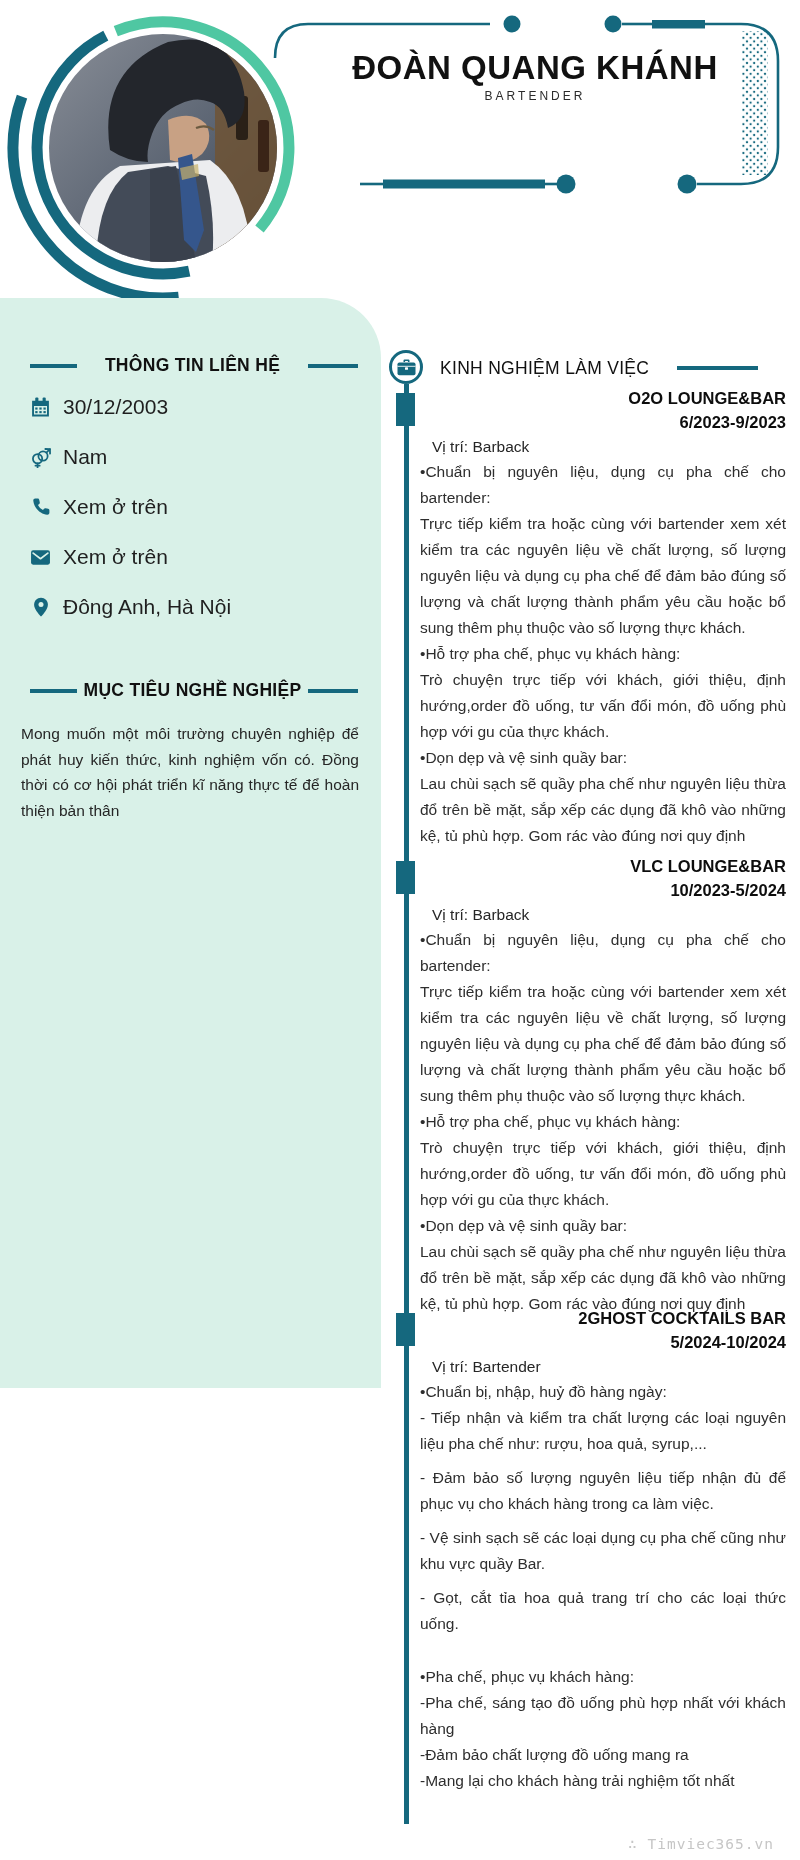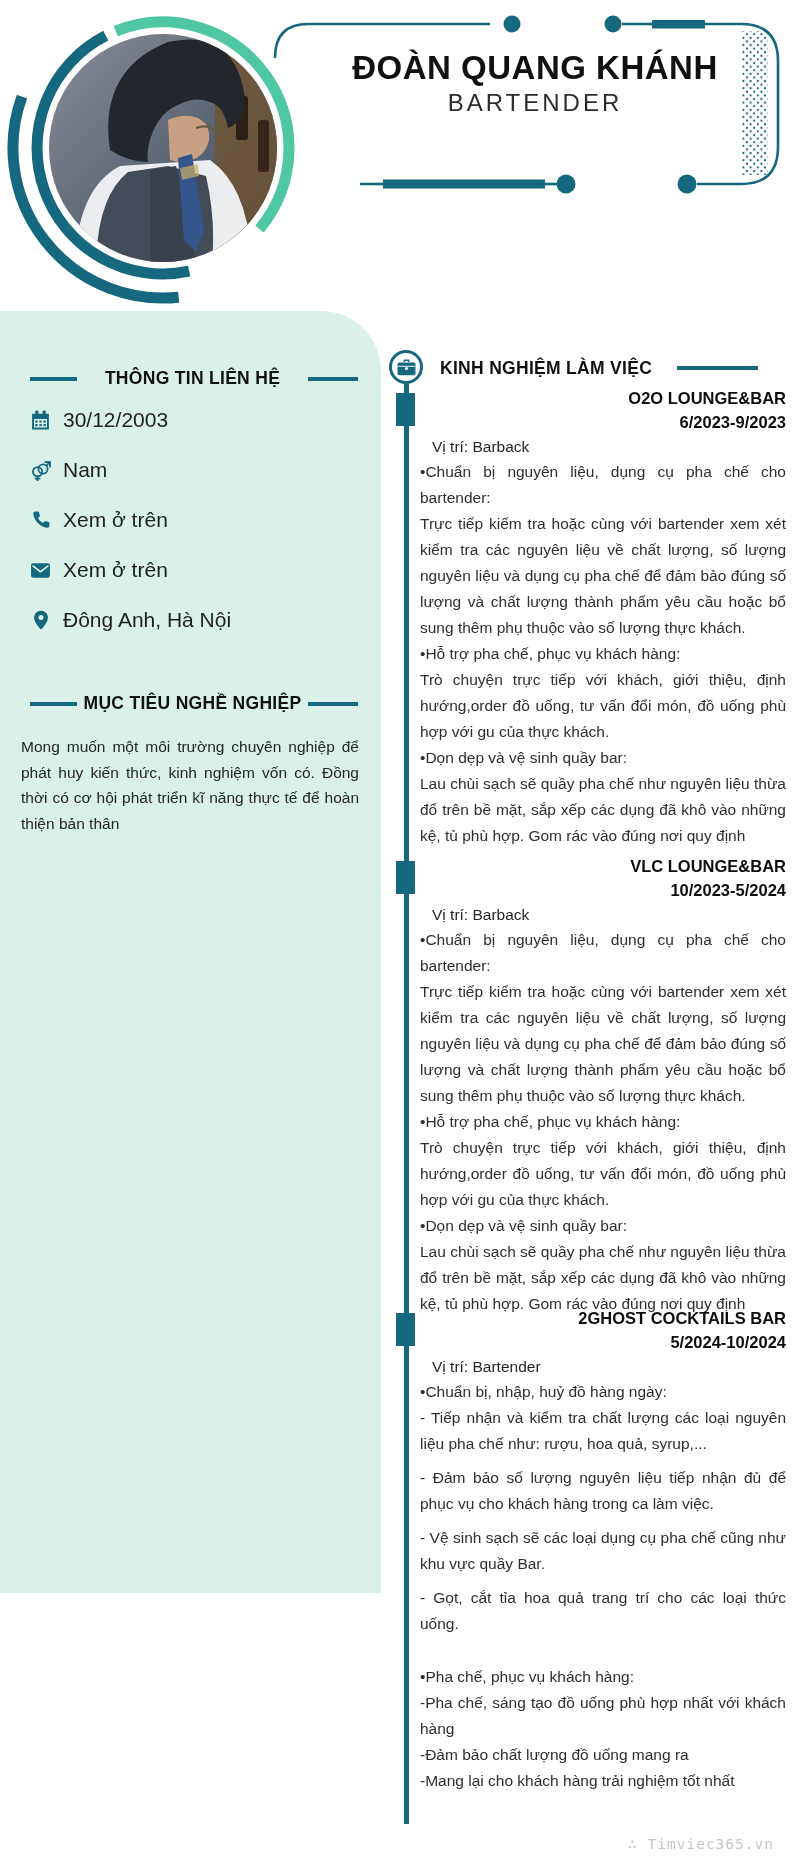--- a/index.html
+++ b/index.html
@@ -14,24 +14,24 @@
   html,body{background:#ffffff;}
   .page{
     position:relative;width:800px;height:1860px;background:#fff;
     font-family:"Liberation Sans","DejaVu Sans",sans-serif;color:var(--body);
     overflow:hidden;margin:0 auto;
   }
   
   .header-art{position:absolute;left:0;top:0;width:800px;height:312px;}
   .name-block{position:absolute;left:300px;top:50px;width:470px;text-align:center;}
   .name-block h1{font-size:33px;font-weight:700;color:var(--ink);letter-spacing:.5px;line-height:1.1;}
-  .name-block .job{margin-top:3px;font-size:24px;letter-spacing:3px;color:#2b2b2b;font-weight:400;}
+  .name-block .job{margin-top:3px;font-size:12px;letter-spacing:3px;color:#2b2b2b;font-weight:400;}
   
   .sidebar{
-    position:absolute;left:0;top:311px;width:381px;height:1282px;
+    position:absolute;left:0;top:298px;width:381px;height:1090px;
     background:var(--mint);border-radius:0 60px 0 0;
   }
   .side-heading{
     display:flex;align-items:center;justify-content:space-between;
     padding:0 23px 0 30px;
   }
   .side-heading .dash{height:4px;background:var(--teal);flex:0 0 auto;}
   .dash-l{width:47px;}
   .dash-r{width:50px;}
   .side-heading .side-title{font-size:17.5px;font-weight:700;color:var(--ink);letter-spacing:.3px;}
@@ -44,21 +44,21 @@
   .objective-text{
     margin-top:20px;padding:0 22px 0 21px;font-size:15.5px;line-height:25.5px;
     text-align:justify;color:#262626;
   }
   
   .exp-head-icon{
     position:absolute;left:389px;top:350px;width:34px;height:34px;border-radius:50%;
     background:#fff;border:3px solid var(--teal);display:flex;align-items:center;justify-content:center;z-index:3;
   }
   .exp-heading{
-    position:absolute;left:440px;top:356px;font-size:17.5px;font-weight:700;color:var(--ink);
+    position:absolute;left:440px;top:356px;font-size:17.5px;font-weight:400;color:var(--ink);
     letter-spacing:.3px;line-height:24px;
   }
   .exp-head-line{position:absolute;left:677px;top:366px;width:81px;height:4px;background:var(--teal);}
   .timeline{position:absolute;left:404px;top:384px;width:5px;height:1440px;background:var(--teal);z-index:1;}
   .entry{position:absolute;left:420px;width:366px;}
   .entry .marker{position:absolute;left:-24px;top:7px;width:19px;height:33px;background:var(--teal);z-index:2;}
   .entry .company,.entry .period{
     font-size:16.5px;font-weight:700;color:#0d0d0d;line-height:24px;padding-left:8px;text-align:right;
   }
   .entry .position{font-size:15.5px;line-height:25px;color:#262626;padding-left:12px;}

